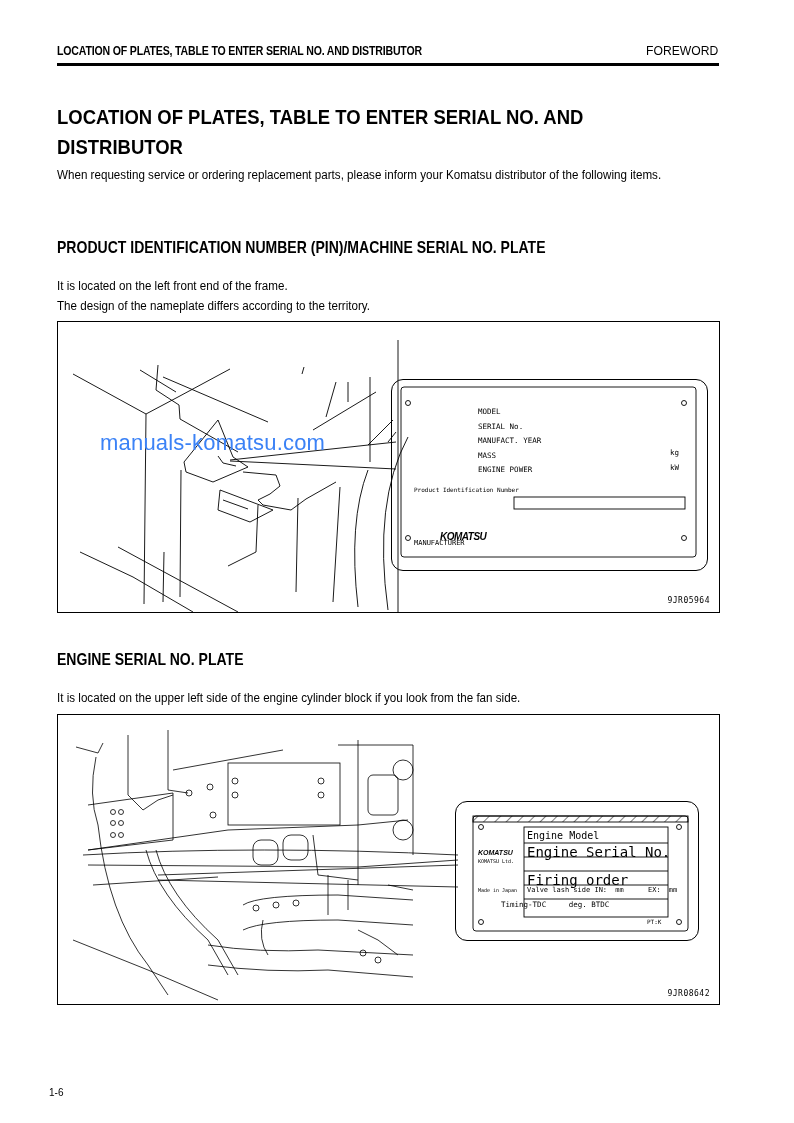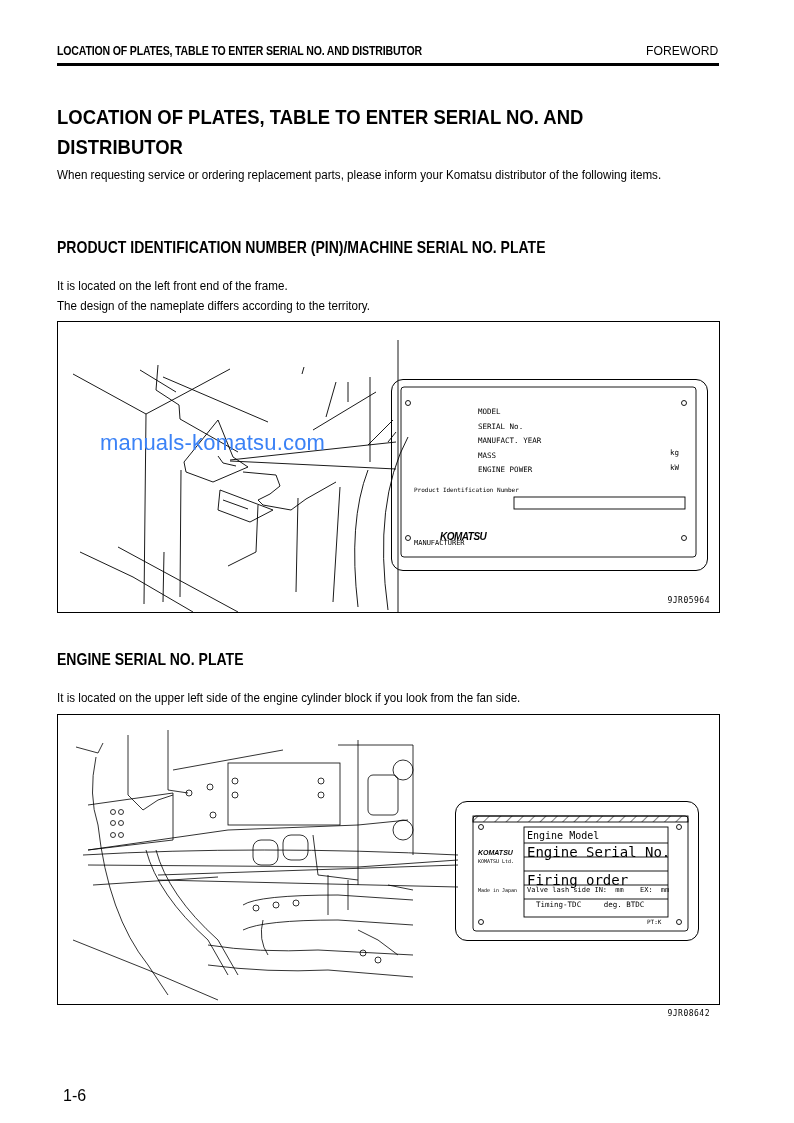--- a/index.html
+++ b/index.html
@@ -9,21 +9,21 @@
   .hdr-left { left:57px; top:44px; font-size:12px; font-weight:bold; transform:scaleX(0.88); transform-origin:left; letter-spacing:-0.2px; }
   .hdr-right { right:76px; top:43px; font-size:13.5px; transform:scaleX(0.9); transform-origin:right; }
   .hdr-rule { left:57px; top:63px; width:662px; height:3px; background:#000; }
   .title { left:57px; top:102px; width:680px; font-size:21px; font-weight:bold; line-height:30px; transform:scaleX(0.88); transform-origin:left; }
   .para { font-size:12.5px; line-height:20px; transform:scaleX(0.93); transform-origin:left; }
   .h2 { font-size:16.5px; font-weight:bold; transform:scaleX(0.85); transform-origin:left; white-space:nowrap; }
   .figbox { border:1px solid #000; background:#fff; }
   .figcode { font-family:"DejaVu Sans Mono", monospace; font-size:8px; letter-spacing:0.5px; }
   .mono { font-family:"DejaVu Sans Mono", monospace; }
   .watermark { left:100px; top:430px; font-size:22px; color:#3b82f6; letter-spacing:0.2px; }
-  .pagenum { left:63px; top:1087px; font-size:16px; }
+  .pagenum { left:49px; top:1087px; font-size:10px; }
 </style>
 </head>
 <body>
 
 <div class="abs hdr-left">LOCATION OF PLATES, TABLE TO ENTER SERIAL NO. AND DISTRIBUTOR</div>
 <div class="abs hdr-right">FOREWORD</div>
 <div class="abs hdr-rule"></div>
 
 <div class="abs title">LOCATION OF PLATES, TABLE TO ENTER SERIAL NO. AND DISTRIBUTOR</div>
 <div class="abs para" style="left:57px; top:165px; width:715px;">When requesting service or ordering replacement parts, please inform your Komatsu distributor of the following items.</div>
@@ -181,28 +181,28 @@
       <line x1="466" y1="170" x2="610" y2="170"></line>
       <line x1="466" y1="184" x2="610" y2="184"></line>
     </g>
   </svg>
   <div class="abs mono" style="left:469px; top:115px; font-size:10px;">Engine Model</div>
   <div class="abs mono" style="left:469px; top:129px; font-size:14px;">Engine Serial No.</div>
   <div class="abs mono" style="left:469px; top:157px; font-size:14px;">Firing order</div>
   <div class="abs mono" style="left:469px; top:171px; font-size:7px; white-space:nowrap;">
     <span>Valve lash side IN:</span>
     <span style="margin-left:4px">mm</span>
-    <span style="margin-left:12px">EX:</span>
+    <span style="margin-left:20px">EX:</span>
     <span style="margin-left:4px">mm</span>
   </div>
-  <div class="abs mono" style="left:478px; top:185px; font-size:7.5px; white-space:nowrap;">
+  <div class="abs mono" style="left:443px; top:185px; font-size:7.5px; white-space:nowrap;">
     <span>Timing-TDC</span>
     <span style="margin-left:18px">deg. BTDC</span>
   </div>
   <div class="abs mono" style="left:589px; top:203px; font-size:6px;">PT:K</div>
   <div class="abs" style="left:420px; top:134px; font-size:7px; font-weight:bold; font-style:italic;">KOMATSU</div>
   <div class="abs mono" style="left:420px; top:143px; font-size:5px;">KOMATSU Ltd.</div>
   <div class="abs mono" style="left:420px; top:172px; font-size:5px;">Made in Japan</div>
 
-  <div class="abs figcode" style="right:9px; top:274px;margin-top:20px;">9JR08642</div>
+  <div class="abs figcode" style="right:9px; top:274px;">9JR08642</div>
 </div>
 
 <div class="abs pagenum">1-6</div>
 
 </body></html>

